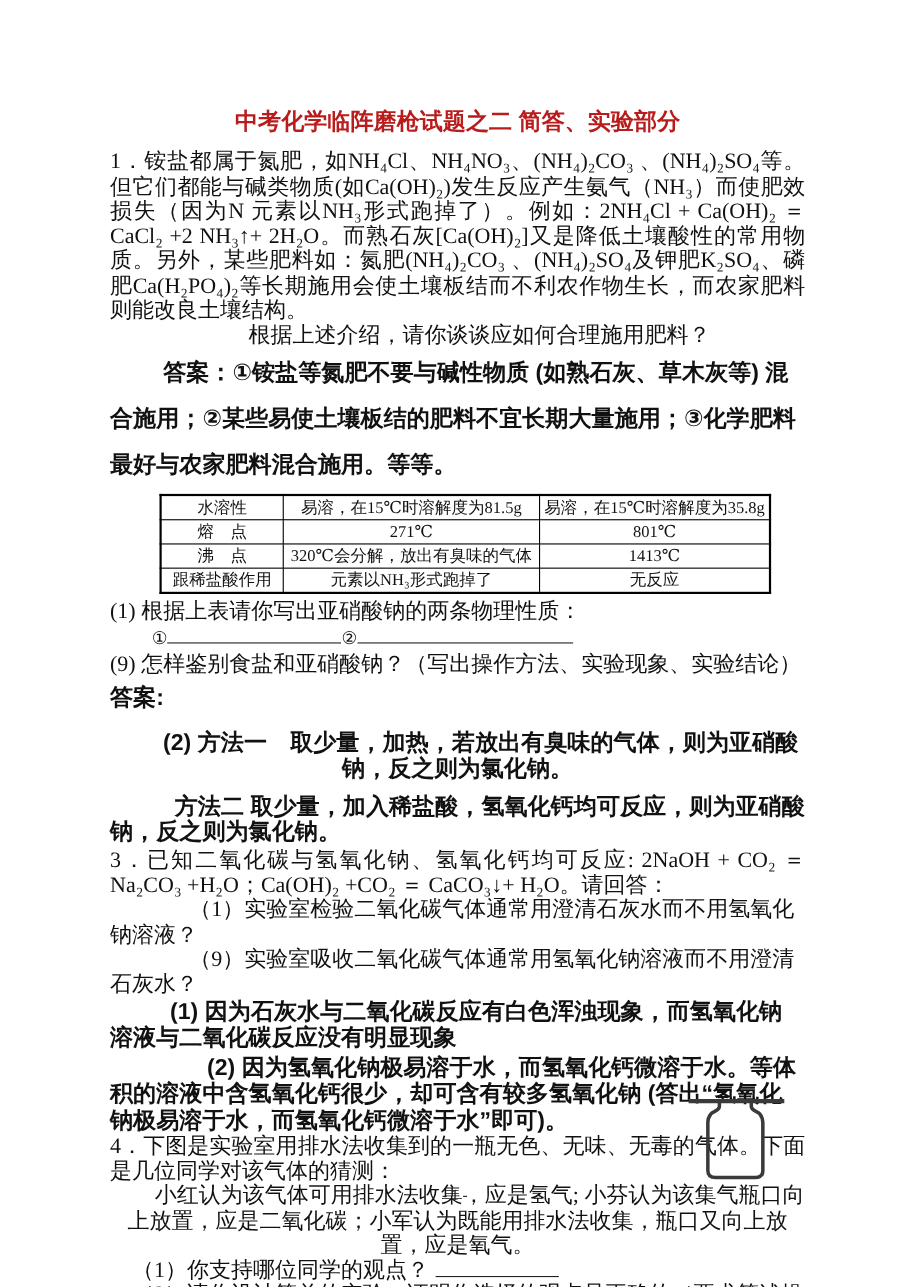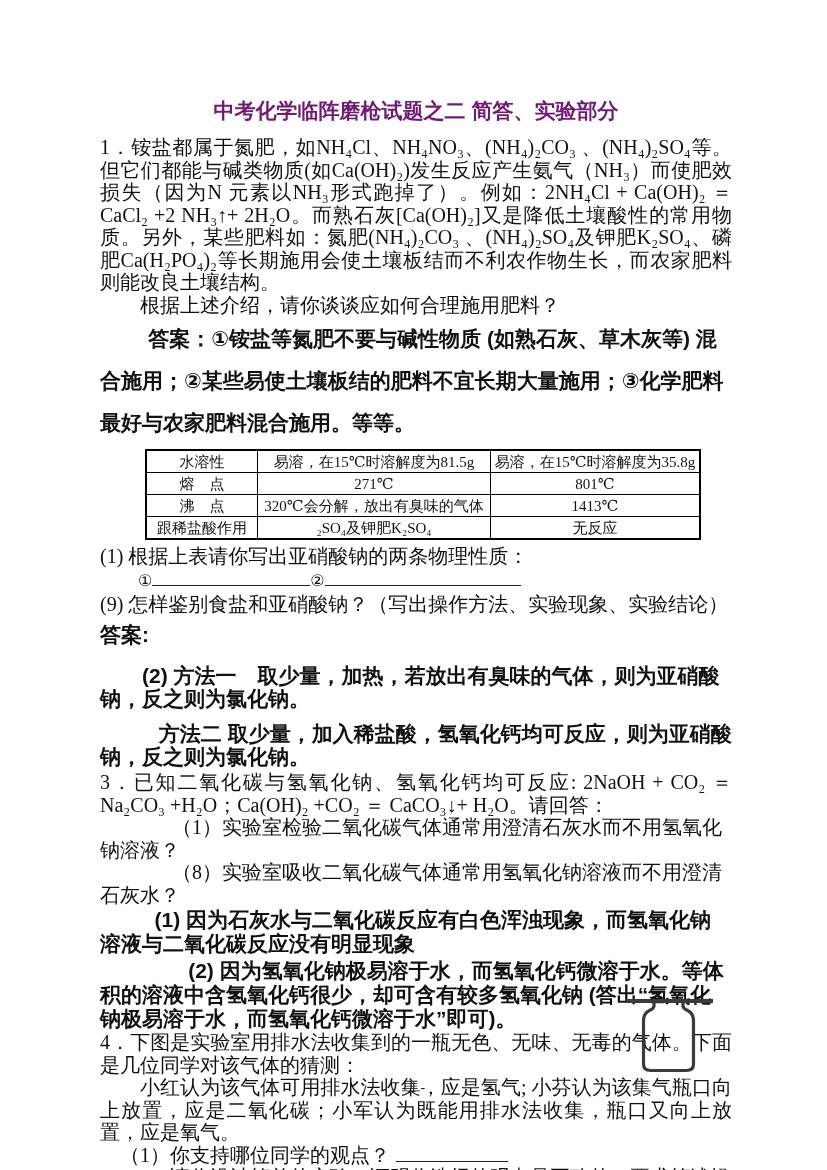--- a/index.html
+++ b/index.html
@@ -3,29 +3,29 @@
 <meta charset="utf-8">
 <style>
   html,body { margin:0; padding:0; background:#ffffff; }
   .page {
     position:relative; width:827px; height:1170px; background:#ffffff;
     color:#111; overflow:hidden;
     font-family:"Liberation Serif","DejaVu Serif",serif;
   }
   .content { position:absolute; left:100px; top:96px; width:632px; }
   .title {
-    text-align:center; color:#701a75; font-weight:bold; font-size:21px;
+    text-align:center; color:#b91c1c; font-weight:bold; font-size:21px;
     line-height:30px; margin:0 0 10px 0;
     font-family:"Liberation Sans","DejaVu Sans",sans-serif;
   }
   p { margin:0; }
   .body { font-size:20px; line-height:22.5px; }
   .just { text-align:justify; }
   .ind1 { text-indent:1em; }
-  .ind2 { text-indent:2em; }
+  .ind2 { text-indent:2em;text-align:center; }
   .ans {
     font-weight:bold; font-size:21px; line-height:23px;
     font-family:"Liberation Sans","DejaVu Sans",sans-serif;
   }
   .q1ans { line-height:42px; text-indent:2.3em; margin:2px 0 2px 0; }
   .mt3 { margin-top:3px; }
   .mt8 { margin-top:8px; }
   .mt18 { margin-top:18px; }
   .mt12 { margin-top:12px; }
   .ind28 { text-indent:2.8em; }
@@ -79,37 +79,37 @@
           <td class="c2">271℃</td>
           <td class="c3">801℃</td>
         </tr>
         <tr>
           <td class="c1">沸　点</td>
           <td class="c2">320℃会分解，放出有臭味的气体</td>
           <td class="c3">1413℃</td>
         </tr>
         <tr>
           <td class="c1">跟稀盐酸作用</td>
-          <td class="c2">₂SO₄及钾肥K₂SO₄</td>
+          <td class="c2">元素以NH₃形式跑掉了</td>
           <td class="c3">无反应</td>
         </tr>
       </tbody>
     </table>
 
     <p class="body">(1) 根据上表请你写出亚硝酸钠的两条物理性质：</p>
     <p class="blankline"><span>①</span><span class="blank b1"></span><span>②</span><span class="blank b2"></span></p>
     <p class="body">(9) 怎样鉴别食盐和亚硝酸钠？（写出操作方法、实验现象、实验结论）</p>
 
     <p class="ans mt8">答案:</p>
     <p class="ans ind2 mt18">(2) 方法一　取少量，加热，若放出有臭味的气体，则为亚硝酸钠，反之则为氯化钠。</p>
     <p class="ans ind28 mt12">方法二 取少量，加入稀盐酸，氢氧化钙均可反应，则为亚硝酸钠，反之则为氯化钠。</p>
 
     <p class="body just mt3">3．已知二氧化碳与氢氧化钠、氢氧化钙均可反应: 2NaOH + CO₂ ＝ Na₂CO₃ +H₂O；Ca(OH)₂ +CO₂ ＝ CaCO₃↓+ H₂O。请回答：</p>
     <p class="body ind36">（1）实验室检验二氧化碳气体通常用澄清石灰水而不用氢氧化钠溶液？</p>
-    <p class="body ind36">（8）实验室吸收二氧化碳气体通常用氢氧化钠溶液而不用澄清石灰水？</p>
+    <p class="body ind36">（9）实验室吸收二氧化碳气体通常用氢氧化钠溶液而不用澄清石灰水？</p>
     <p class="ans hang1">(1) 因为石灰水与二氧化碳反应有白色浑浊现象，而氢氧化钠溶液与二氧化碳反应没有明显现象</p>
     <p class="ans hang2">(2) 因为氢氧化钠极易溶于水，而氢氧化钙微溶于水。等体积的溶液中含氢氧化钙很少，却可含有较多氢氧化钠 (答出“氢氧化钠极易溶于水，而氢氧化钙微溶于水”即可)。</p>
 
     <p class="body just">4．下图是实验室用排水法收集到的一瓶无色、无味、无毒的气体。下面是几位同学对该气体的猜测：</p>
     <p class="body just ind2">小红认为该气体可用排水法收集，应是氢气; 小芬认为该集气瓶口向上放置，应是二氧化碳；小军认为既能用排水法收集，瓶口又向上放置，应是氧气。</p>
     <p class="body ind1"><span>（1）你支持哪位同学的观点？</span><span class="blank b3"></span></p>
     <p class="body ind1">（2）请你设计简单的实验，证明你选择的观点是正确的（要求简述操作过程、</p>
 
   </div>
 

